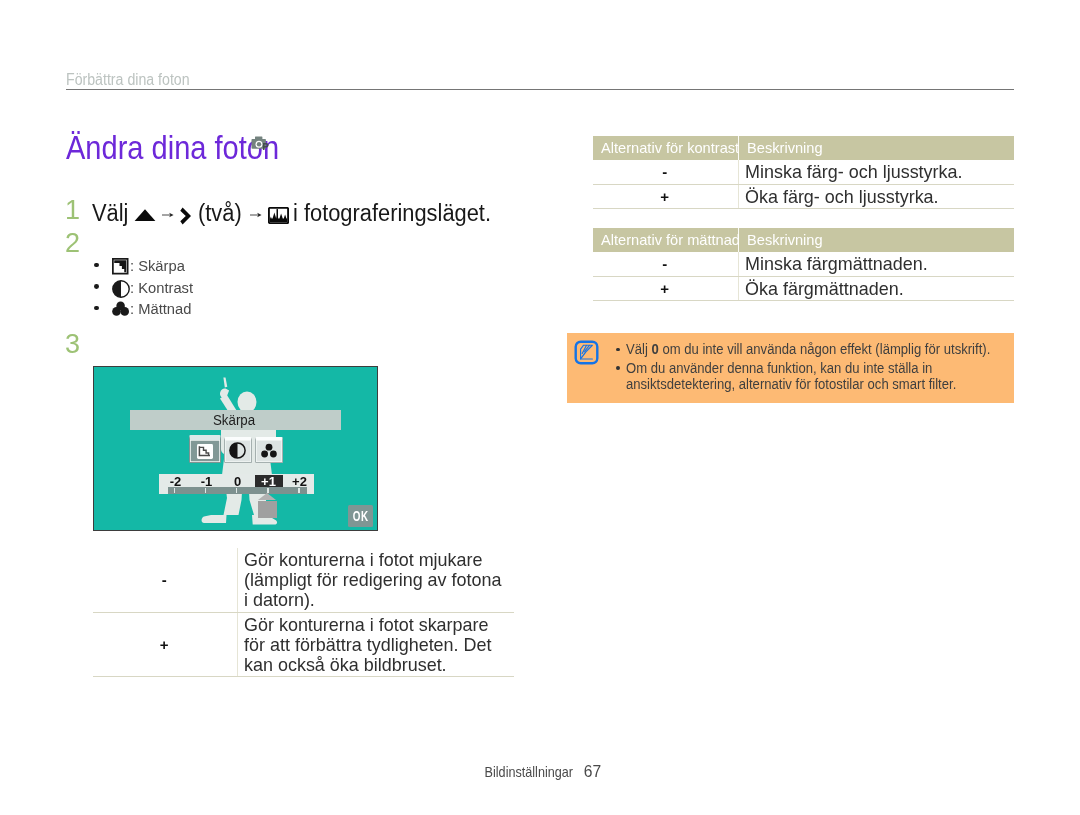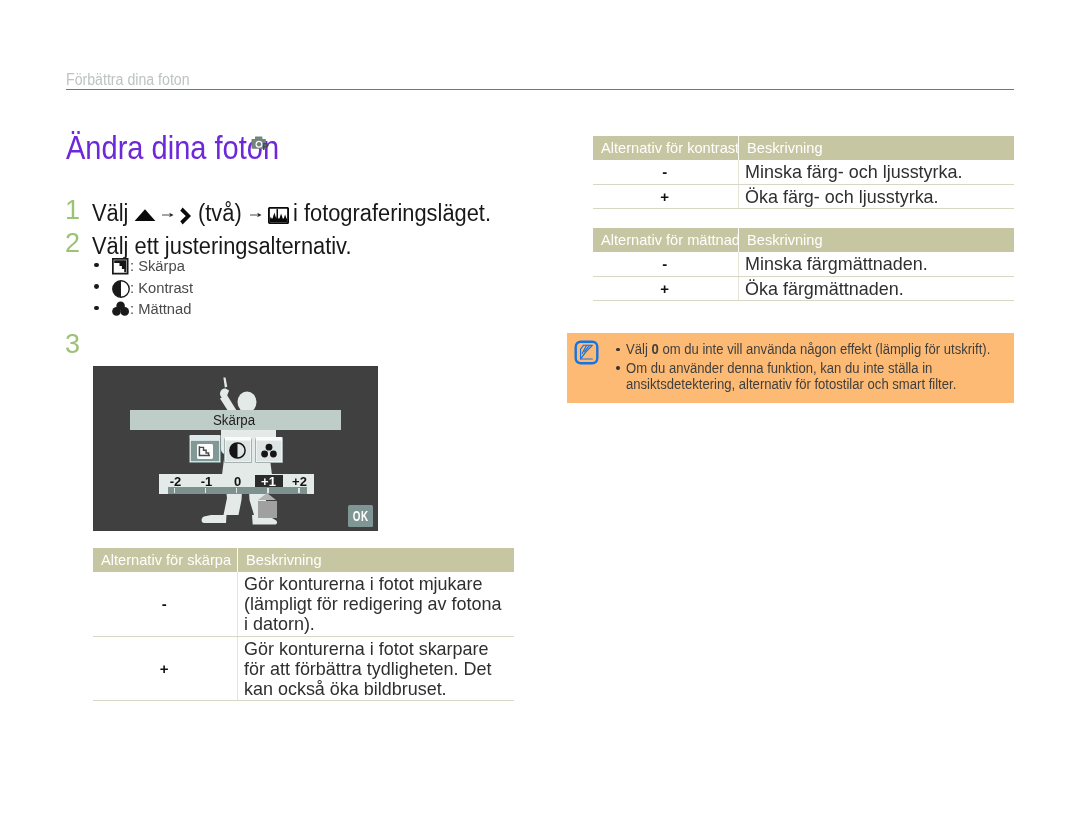--- a/index.html
+++ b/index.html
@@ -19,21 +19,21 @@
   
   .stepno{position:absolute;font-size:27px;color:#9dc275;font-weight:300;}
   .steptxt{position:absolute;font-size:23px;color:#181818;}
   .bullets{position:absolute;left:92px;}
   .brow{position:relative;height:21.5px;font-size:15.5px;color:#4a4a4a;}
   .bdot{position:absolute;left:2px;top:5.5px;width:4.8px;height:4.8px;border-radius:50%;background:#1a1a1a;}
   .bicon{position:absolute;left:20px;top:1px;}
   .blab{position:absolute;left:38px;top:0;display:inline-block;transform-origin:0 50%;white-space:nowrap;}
 
   
-  .cam{position:absolute;left:93px;top:365.5px;width:283px;height:163.5px;border:1.3px solid #3d3d3d;background:#404040;overflow:hidden;}
+  .cam{position:absolute;left:93px;top:365.5px;width:283px;height:163.5px;border:1.3px solid #3d3d3d;background:#14b8a6;overflow:hidden;}
   .silh{position:absolute;left:0;top:0;}
   .cam-title{position:absolute;left:36px;top:43px;width:211px;height:20px;background:#bfcdc9;text-align:center;font-size:14px;line-height:20px;color:#1e1e1e;}
   .opt{position:absolute;top:70px;width:26px;height:22px;background:#dde4e3;border:1px solid #a5b0af;border-top:3.5px solid #fbfdfd;border-radius:1.5px;display:flex;align-items:center;justify-content:center;box-shadow:inset 0 0 0 0.8px #f2f6f5;}
   .opt.sel{top:68.5px;width:30.5px;height:22px;background:#819896;border:1px solid #7e9492;border-top:5.5px solid #dbe9ea;}
   .scale{position:absolute;left:65px;top:107.5px;width:155px;height:20px;background:#e4eae8;}
   .sv{position:absolute;top:1.5px;width:28px;height:12px;line-height:12px;text-align:center;font-size:13px;font-weight:600;color:#111;}
   .sv.sel{background:#2b2b2b;color:#fff;top:1px;height:13px;line-height:13px;}
   .strack{position:absolute;left:8.5px;top:12.5px;width:139px;height:7px;background:#7d918f;}
   .strack i{position:absolute;top:1px;width:1.6px;height:5px;background:#dfe8e6;}
   .thumb{position:absolute;left:164px;top:134px;width:18.5px;height:17.5px;background:#a0a0a0;}
@@ -96,21 +96,20 @@
           <path d="M1.9 12.3 L2.9 9.4 L3.8 12.3 Z"></path>
           <path d="M4.3 12.3 L6.4 5.5 L8.4 12.3 Z"></path>
           <rect x="8.5" y="2.1" width="1.5" height="10.2"></rect>
           <path d="M8.1 12.3 L9.3 7.8 L10.5 12.3 Z"></path>
           <path d="M11.2 12.3 L13.1 6.6 L15.0 12.3 Z"></path>
           <path d="M15.5 12.3 L17.1 7.4 L18.7 12.3 Z"></path>
         </g>
       </svg><span style="display:inline-block;width:4px"></span><span class="sq" style="transform:scaleX(0.95)">i fotograferingsläget.</span></div>
 
   <div class="stepno" style="left:65px;top:228px">2</div>
-  <div class="steptxt" style="left:92px;top:233px"><span class="sq" style="transform:scaleX(0.95)">Välj ett justeringsalternativ.</span></div>
 
   <div class="bullets" style="top:257px">
     <div class="brow">
         <span class="bdot"></span>
         <span class="bicon"><svg width="16.5" height="16.5" viewBox="0 0 17 17">
             <rect x="0.9" y="0.9" width="15.2" height="15.2" fill="#fff" stroke="#1a1a1a" stroke-width="1.8"></rect>
             <path d="M2.3 2.3 H14.7 V14.7 H12.6 V11.4 H10.2 V8.2 H7.7 V5.1 H2.3 Z" fill="#151515"></path>
           </svg></span>
         <span class="blab sq" style="transform:scaleX(0.95)">: Skärpa</span>
       </div>
@@ -192,24 +191,20 @@
         <span>OK</span>
       </div>
   </div>
 
   <table class="tbl" style="left:93px;top:548px;width:421px">
     <colgroup>
         <col style="width:144px">
         <col style="width:277px">
       </colgroup>
     <tbody>
-        <tr>
-      <th><span class="sq" style="transform:scaleX(0.975)">Alternativ för skärpa</span></th>
-      <th><span class="sq" style="transform:scaleX(0.975)">Beskrivning</span></th>
-    </tr>
     <tr>
       <td class="k">-</td>
       <td><span class="sqb">Gör konturerna i fotot mjukare (lämpligt för redigering av fotona i datorn).</span></td>
     </tr>
     <tr>
       <td class="k">+</td>
       <td><span class="sqb">Gör konturerna i fotot skarpare för att förbättra tydligheten. Det kan också öka bildbruset.</span></td>
     </tr>
   </tbody>
     </table>
@@ -269,14 +264,17 @@
     <div class="nli" style="left:49px;top:8px">
         <span class="ndot"></span>
         <span class="ntx"><span>Välj </span><b>0</b><span> om du inte vill använda någon effekt (lämplig för utskrift).</span></span>
       </div>
     <div class="nli" style="left:49px;top:26.5px;width:400px">
         <span class="ndot"></span>
         <span class="ntx" style="white-space:normal;width:360px">Om du använder denna funktion, kan du inte ställa in ansiktsdetektering, alternativ för fotostilar och smart filter.</span>
       </div>
   </div>
 
+  <div class="footer">
+    <span style="font-size:14.5px;display:inline-block;transform:scaleX(0.87);transform-origin:50% 50%">Bildinställningar</span><span style="display:inline-block;width:3px"></span><span style="font-size:17px;display:inline-block;transform:scaleX(0.92)">67</span>
+  </div>
 
 </div>
 
 </body></html>

